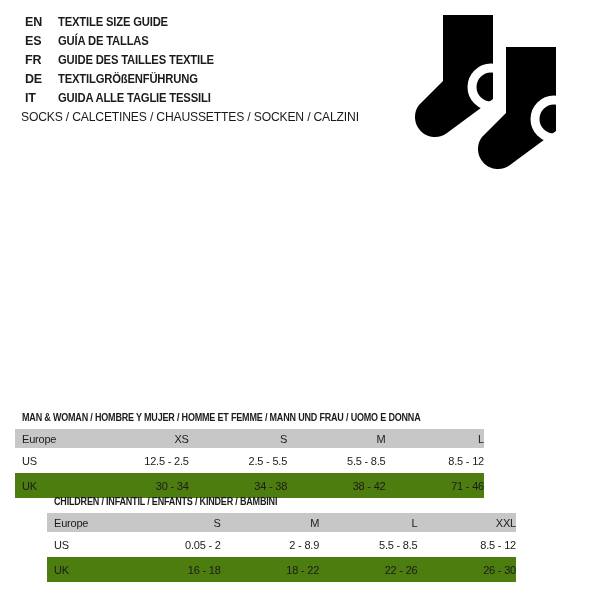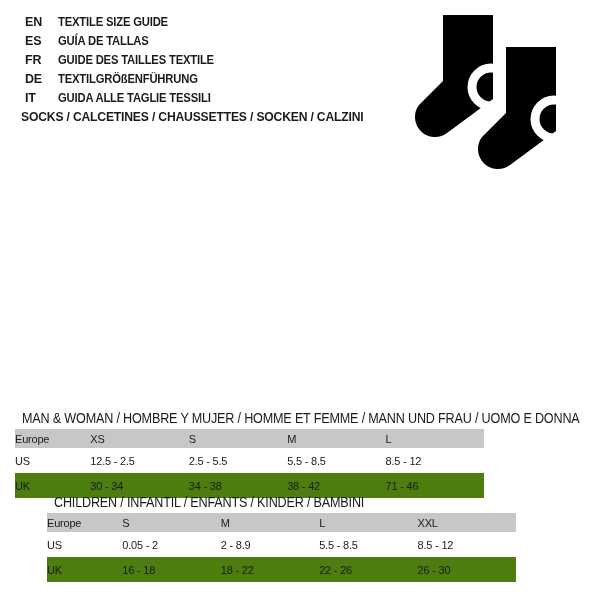--- a/index.html
+++ b/index.html
@@ -10,36 +10,36 @@
     letter-spacing:-0.2px;
   }
   .cx{display:inline-block;transform:scaleX(0.9);transform-origin:0 50%;white-space:nowrap;}
 
   
   .lang-block{position:absolute;left:25px;top:13px;}
   .lang-row{display:flex;height:19px;line-height:19px;font-size:12.5px;font-weight:bold;}
   .lang-code{width:33px;flex:0 0 33px;}
 
   
-  .category-heading{position:absolute;left:21px;top:107px;font-size:13.5px;font-weight:bold;height:19px;line-height:19px;}
+  .category-heading{position:absolute;left:21px;top:107px;font-size:13.5px;font-weight:normal;height:19px;line-height:19px;}
 
   
   .socks-icon{position:absolute;left:412px;top:12px;}
 
   
   .size-block{position:absolute;left:15px;width:469px;}
   #block-adult{top:411px;}
   #block-children{top:495px;margin-left:32px;}
-  .size-title{font-size:14px;font-weight:normal;height:18px;line-height:14px;padding-left:7px;}
+  .size-title{font-size:10px;font-weight:bold;height:18px;line-height:14px;padding-left:7px;}
   table.size-table{border-collapse:collapse;table-layout:fixed;width:469px;font-size:11px;}
   .size-table thead th{background:#c7c7c7;height:19px;font-weight:normal;}
   .size-table tbody td{height:25px;}
   .size-table tbody tr.alt{background:#4d7c0f;}
-  .size-table th,.size-table td{text-align:left;padding:0;}
-  .size-table th.rowlab,.size-table td.rowlab{text-align:left;}
+  .size-table th,.size-table td{text-align:right;padding:0;}
+  .size-table th.rowlab,.size-table td.rowlab{text-align:left;padding-left:7px;}
   col.c0{width:75px;}
   col.cv{width:98px;}
 </style>
 </head>
 <body>
 
 <div class="lang-block">
   <div class="lang-row">
     <span class="lang-code">EN</span>
     <span class="lang-label"><span class="cx">TEXTILE SIZE GUIDE</span></span>

